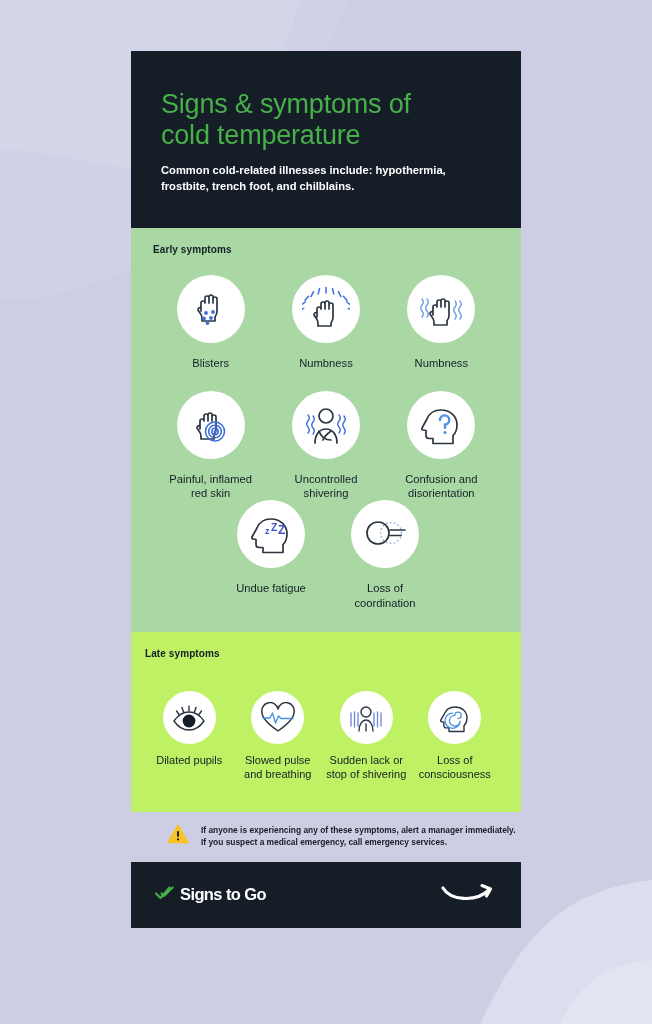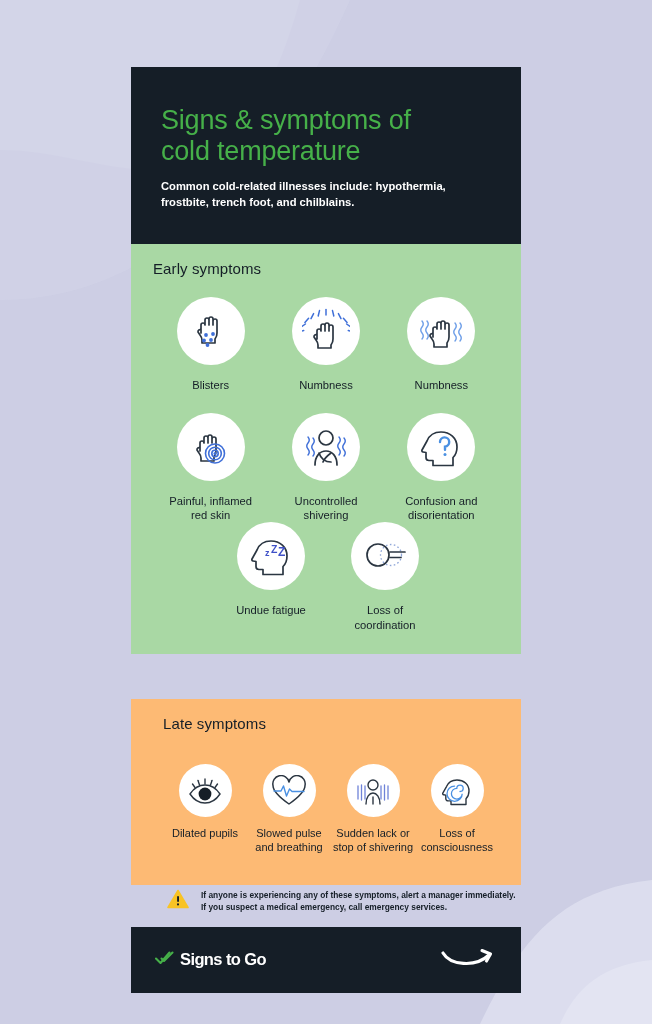--- a/index.html
+++ b/index.html
@@ -17,21 +17,21 @@
   }
 
   
   .bg-deco { position: absolute; inset: 0; overflow: hidden; pointer-events: none; }
   .bg-deco svg { width: 100%; height: 100%; display: block; }
 
   
   .poster {
     position: absolute;
     left: 131px;
-    top: 67px;
+    top: 51px;
     width: 390px;
     z-index: 2;
   }
 
   
   .header {
     background: #151e27;
     padding: 38px 30px 34px 30px;
   }
   .header-title {
@@ -46,26 +46,26 @@
     color: #ffffff;
     font-size: 11.2px;
     font-weight: bold;
     line-height: 1.42;
     margin-top: 11px;
     white-space: pre-line;
   }
 
   
   .section-early { background: #a9d8a4; padding: 16px 22px 22px 22px; }
-  .section-late  { background: #fdba74; padding: 16px 22px 30px 32px; margin-top: 45px; }
+  .section-late  { background: #bef264; padding: 16px 22px 30px 14px; }
 
   .section-title {
     color: #151e27;
-    font-size: 15px;
-    font-weight: normal;
+    font-size: 10px;
+    font-weight: bold;
     letter-spacing: 0.1px;
   }
 
   .grid { display: flex; flex-wrap: wrap; }
 
   
   .grid-early .cell { width: 33.333%; }
   .grid-early .cell-row1 { margin-top: 20px; }
   .grid-early .cell-row2 { margin-top: 20px; }
 
@@ -100,21 +100,21 @@
   .label-sm { font-size: 11px;  line-height: 1.3;  margin-top: 9px; }
 
   .row3-shift { justify-content: center; padding-left: 4px; }
   .row3-shift .cell { width: 33.333%; }
 
   
   .warning {
     display: flex;
     align-items: center;
     gap: 12px;
-    padding: 4px 0 13px 36px;
+    padding: 12px 0 13px 36px;
     background: transparent;
   }
   .warning-text {
     color: #151e27;
     font-size: 8.4px;
     font-weight: bold;
     line-height: 1.5;
     white-space: pre-line;
   }
 

